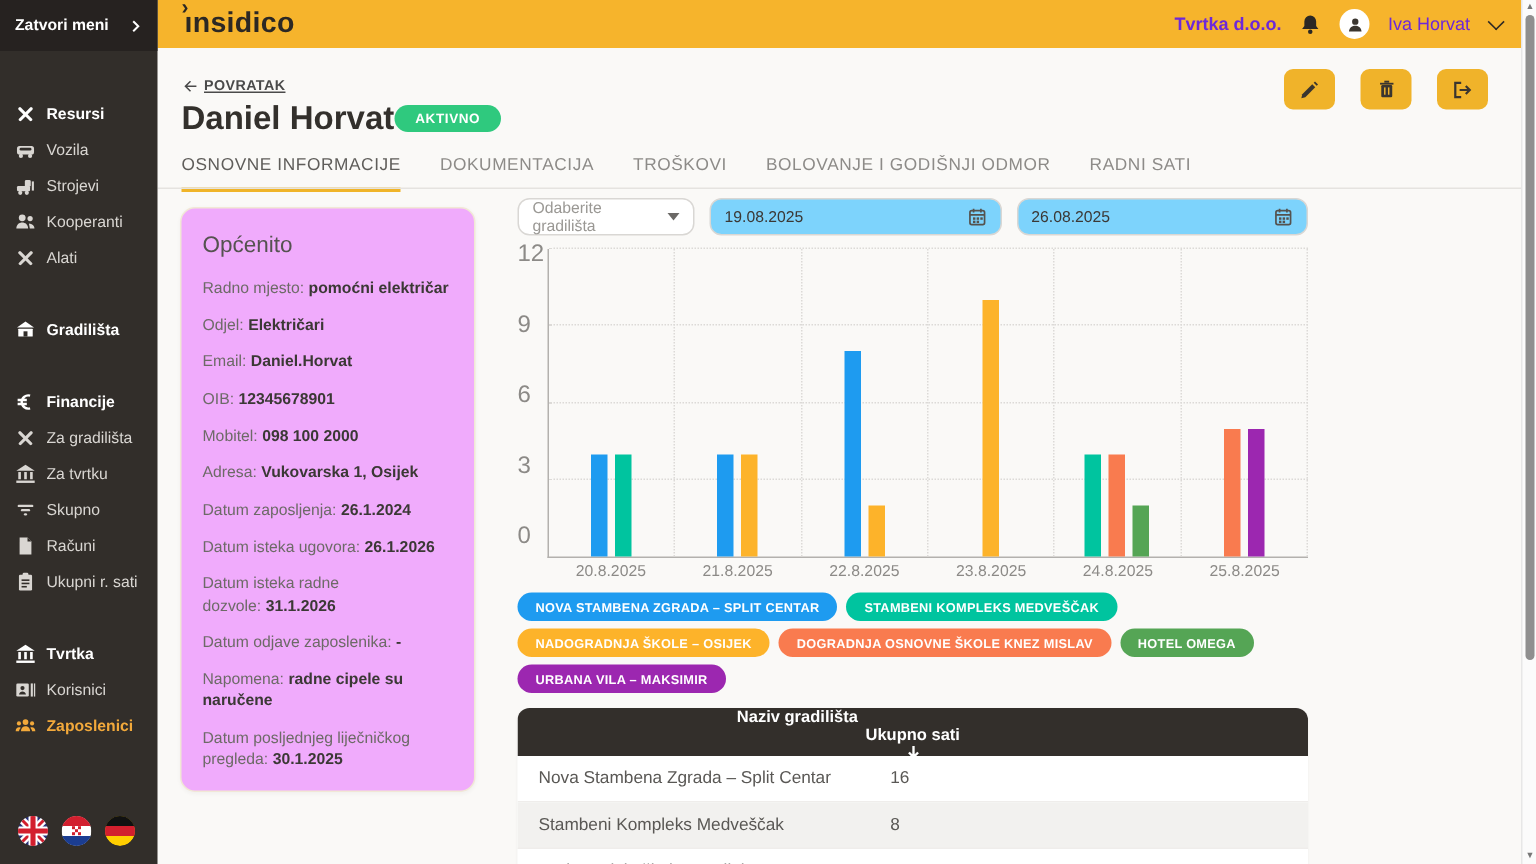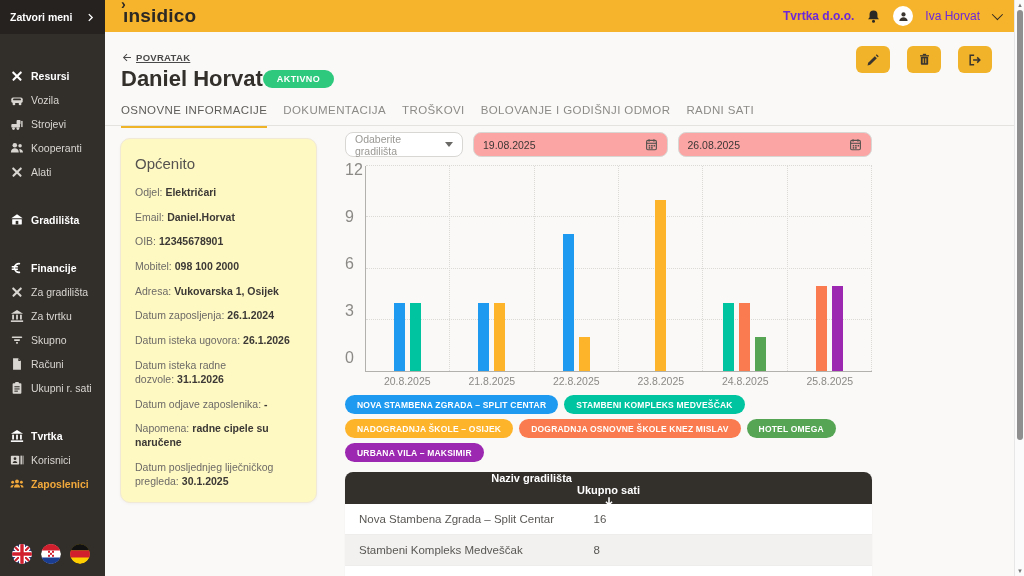--- a/index.html
+++ b/index.html
@@ -36,38 +36,38 @@
   .sb-thumb { position:absolute; left:1.5px; top:10px; width:6px; height:430px; background:#8f8f8f; border-radius:3px; cursor:pointer; }
 
   
   .content { position:absolute; left:105px; top:32px; width:909px; height:544px; background:#faf9f7; overflow:hidden; }
   .back { position:absolute; left:17px; top:20px; font-size:9.5px; font-weight:bold; color:#4a4a4a; text-decoration:underline; letter-spacing:.3px; display:flex; align-items:center; gap:4px; cursor:pointer;justify-content:center; }
   .title-row { position:absolute; left:16px; top:34px; display:flex; align-items:center; }
   .page-title { font-size:22px; font-weight:bold; color:#33302c; }
   .badge { background:#2fc97e; color:#fff; font-size:9px; font-weight:bold; padding:4px 14px; border-radius:11px; letter-spacing:.4px; }
   .actions { position:absolute; right:22px; top:14px; display:flex; gap:17px; }
   .act-btn { width:34px; height:27px; background:#f0b32a; border:none; border-radius:6px; display:flex; align-items:center; justify-content:center; cursor:pointer; color:#3a352f; }
-  .tabs { position:absolute; left:16px; top:72px; display:flex; gap:16px; }
+  .tabs { position:absolute; left:16px; top:72px; display:flex; gap:26px; }
   .tab { font-size:11.5px; color:#8d8b88; letter-spacing:.4px; padding-bottom:9px; cursor:pointer; }
   .tab.active { color:#5f5d5a; border-bottom:3px solid #f0b429; }
   .divider { position:absolute; left:0; top:93px; width:909px; height:1px; background:#e5e3e0; }
 
   
-  .card { position:absolute; left:15px; top:106px; width:197px; background:#fef9c3; border:1px solid #f1e8d6; border-radius:10px; padding:16px 14px 14px 14px; box-shadow:0 1px 3px rgba(0,0,0,.04); }
+  .card { position:absolute; left:15px; top:106px; width:197px; background:#f0abfc; border:1px solid #f1e8d6; border-radius:10px; padding:16px 14px 14px 14px; box-shadow:0 1px 3px rgba(0,0,0,.04); }
   .card-title { font-size:15px; color:#555250; margin-bottom:13px; }
   .field { font-size:10.5px; color:#6d6a67; margin-bottom:10.5px; line-height:1.35; }
   .field b { color:#3b3835; margin-left:3px; }
   .field:last-child { margin-bottom:0; }
 
   
   .right-col { position:absolute; left:240px; top:100px; width:527px; }
   .filters { display:flex; gap:10px; }
   .select-box { width:118px; height:25px; background:#fff; border:1px solid #d9d7d4; border-radius:8px; display:flex; align-items:center; justify-content:space-between; padding:0 9px; font-size:10.5px; color:#9a9894; cursor:pointer; }
   .sel-caret { width:0; height:0; border-left:4px solid transparent; border-right:4px solid transparent; border-top:5px solid #6b6966; }
-  .date-box { flex:1; height:25px; background:#fca5a5; border:1px solid #d9d7d4; border-radius:8px; display:flex; align-items:center; justify-content:space-between; padding:0 9px; font-size:10.5px; color:#3b3835; cursor:text; }
+  .date-box { flex:1; height:25px; background:#7dd3fc; border:1px solid #d9d7d4; border-radius:8px; display:flex; align-items:center; justify-content:space-between; padding:0 9px; font-size:10.5px; color:#3b3835; cursor:text; }
 
   
   .chart { margin-top:9px; display:flex; }
   .y-axis { width:20px; height:206px; display:flex; flex-direction:column; justify-content:space-between; align-items:flex-start; padding-right:4px; font-size:16px; color:#8c8a87; transform:translateY(-5px); }
   .plot-wrap { flex:1; }
   .plot { position:relative; height:206px; border-left:1px solid #b3b1ae; border-bottom:1px solid #b3b1ae; display:flex; }
   .gridline-h { position:absolute; left:0; width:100%; border-top:1px dotted #dcdad7; }
   .band { flex:1; position:relative; border-right:1px dotted #dcdad7; display:flex; align-items:flex-end; justify-content:center; gap:5px; padding-bottom:0; }
   .bar { width:11px; }
   .x-labels { display:flex; margin-top:3px; }
@@ -325,20 +325,21 @@
     <span class="tab">DOKUMENTACIJA</span>
     <span class="tab">TROŠKOVI</span>
     <span class="tab">BOLOVANJE I GODIŠNJI ODMOR</span>
     <span class="tab">RADNI SATI</span>
   </div>
   <div class="divider"></div>
 
   <div class="card">
     <div class="card-title">Općenito</div>
     <div id="fields">
+        <div class="field"><span>Radno mjesto:</span><b>pomoćni električar</b></div>
         <div class="field"><span>Odjel:</span><b>Električari</b></div>
         <div class="field"><span>Email:</span><b>Daniel.Horvat</b></div>
         <div class="field"><span>OIB:</span><b>12345678901</b></div>
         <div class="field"><span>Mobitel:</span><b>098 100 2000</b></div>
         <div class="field"><span>Adresa:</span><b>Vukovarska 1, Osijek</b></div>
         <div class="field"><span>Datum zaposljenja:</span><b>26.1.2024</b></div>
         <div class="field"><span>Datum isteka ugovora:</span><b>26.1.2026</b></div>
         <div class="field"><span>Datum isteka radne dozvole:</span><b>31.1.2026</b></div>
         <div class="field"><span>Datum odjave zaposlenika:</span><b>-</b></div>
         <div class="field"><span>Napomena:</span><b>radne cipele su naručene</b></div>

